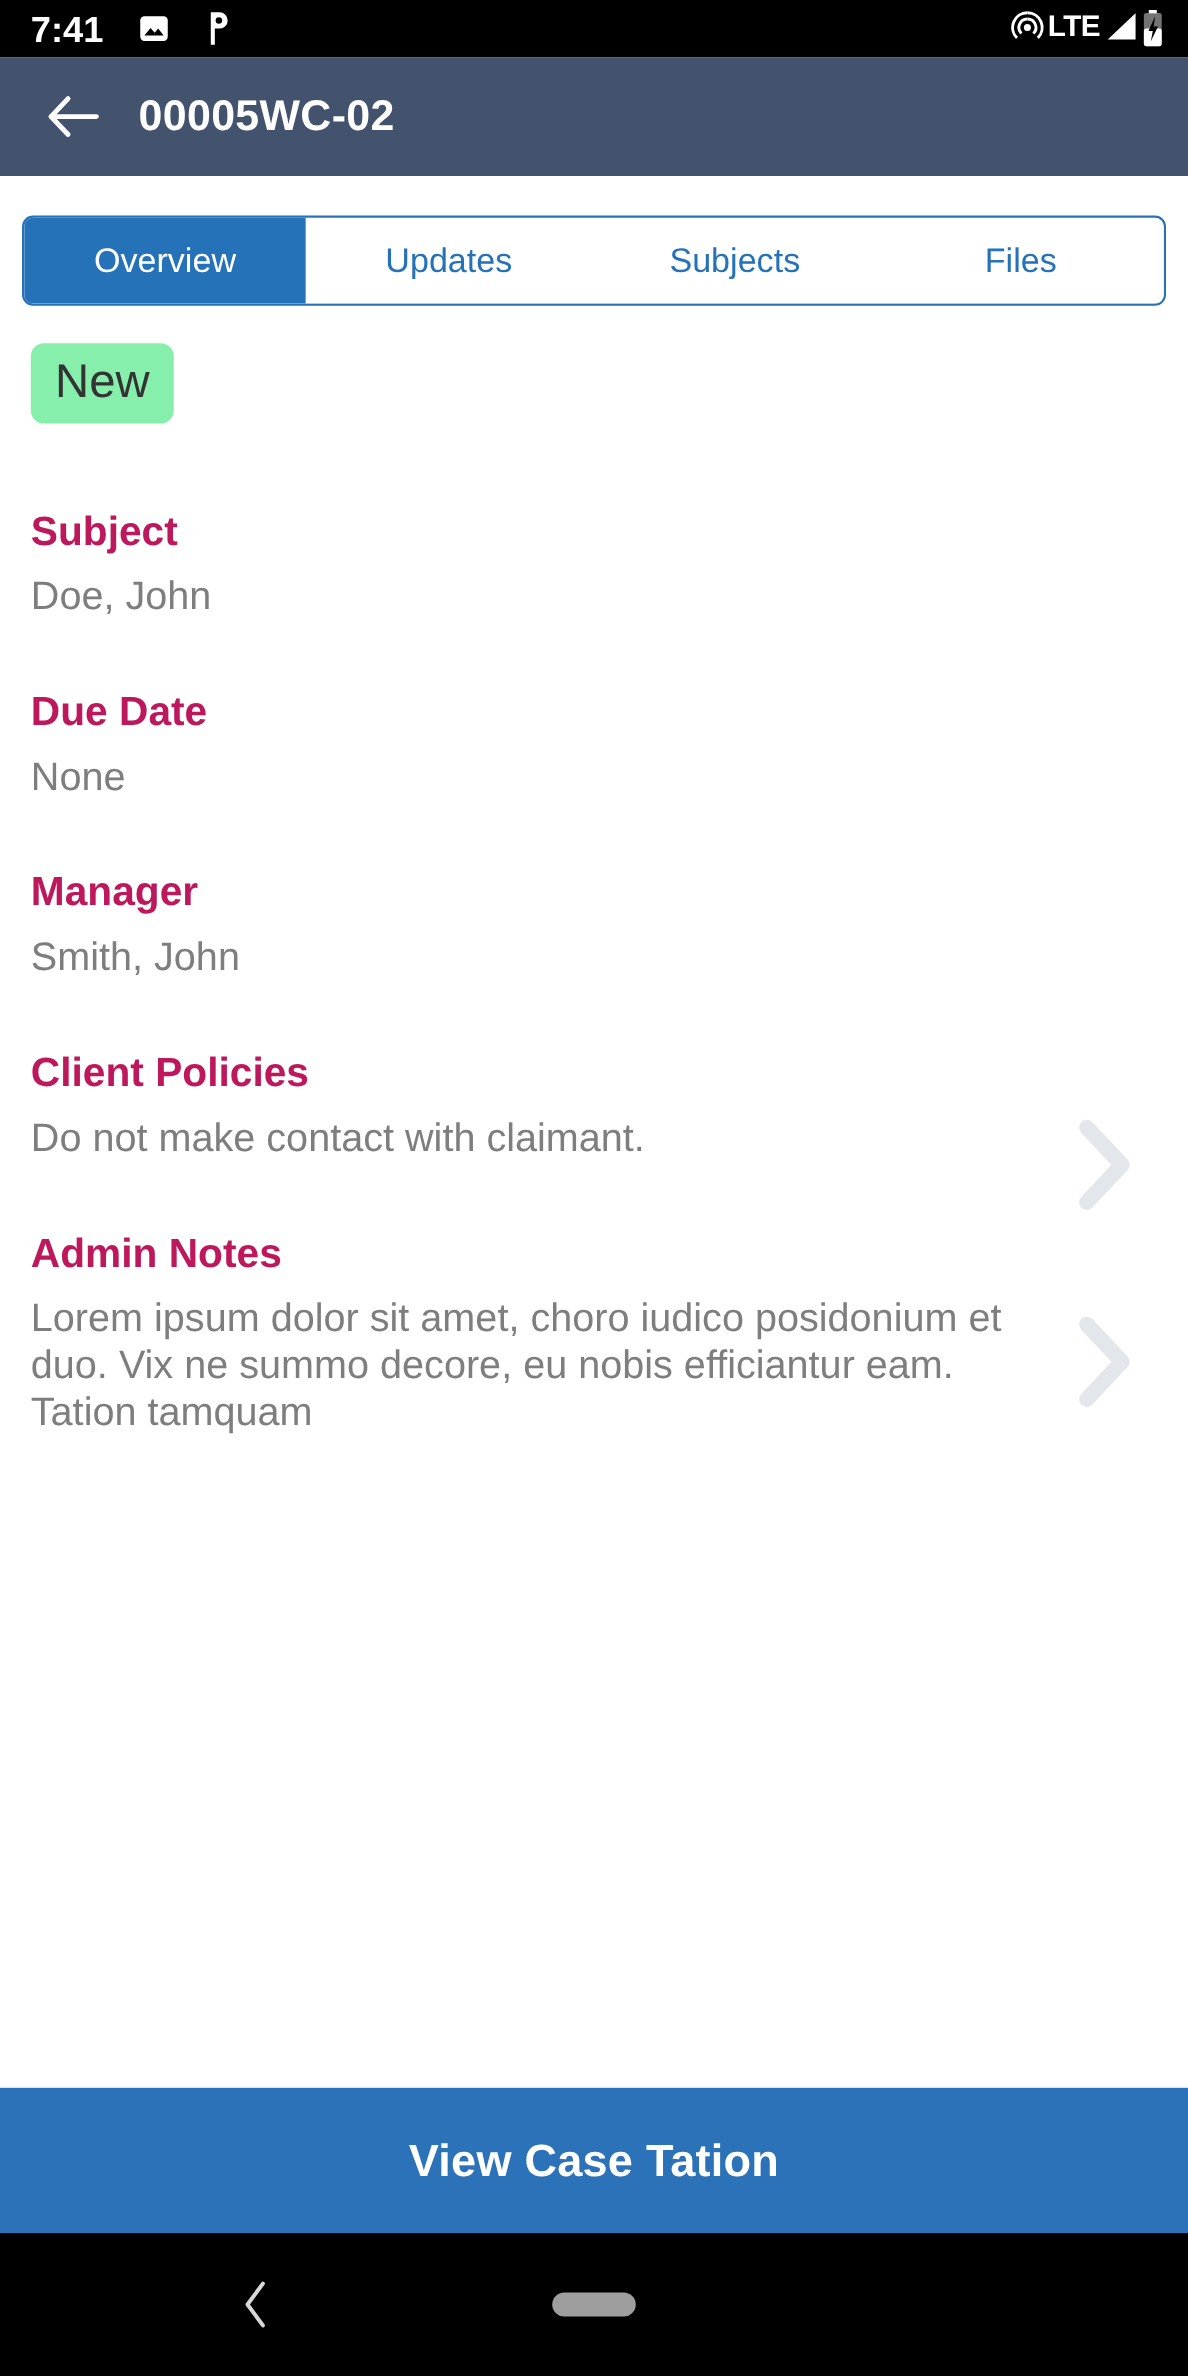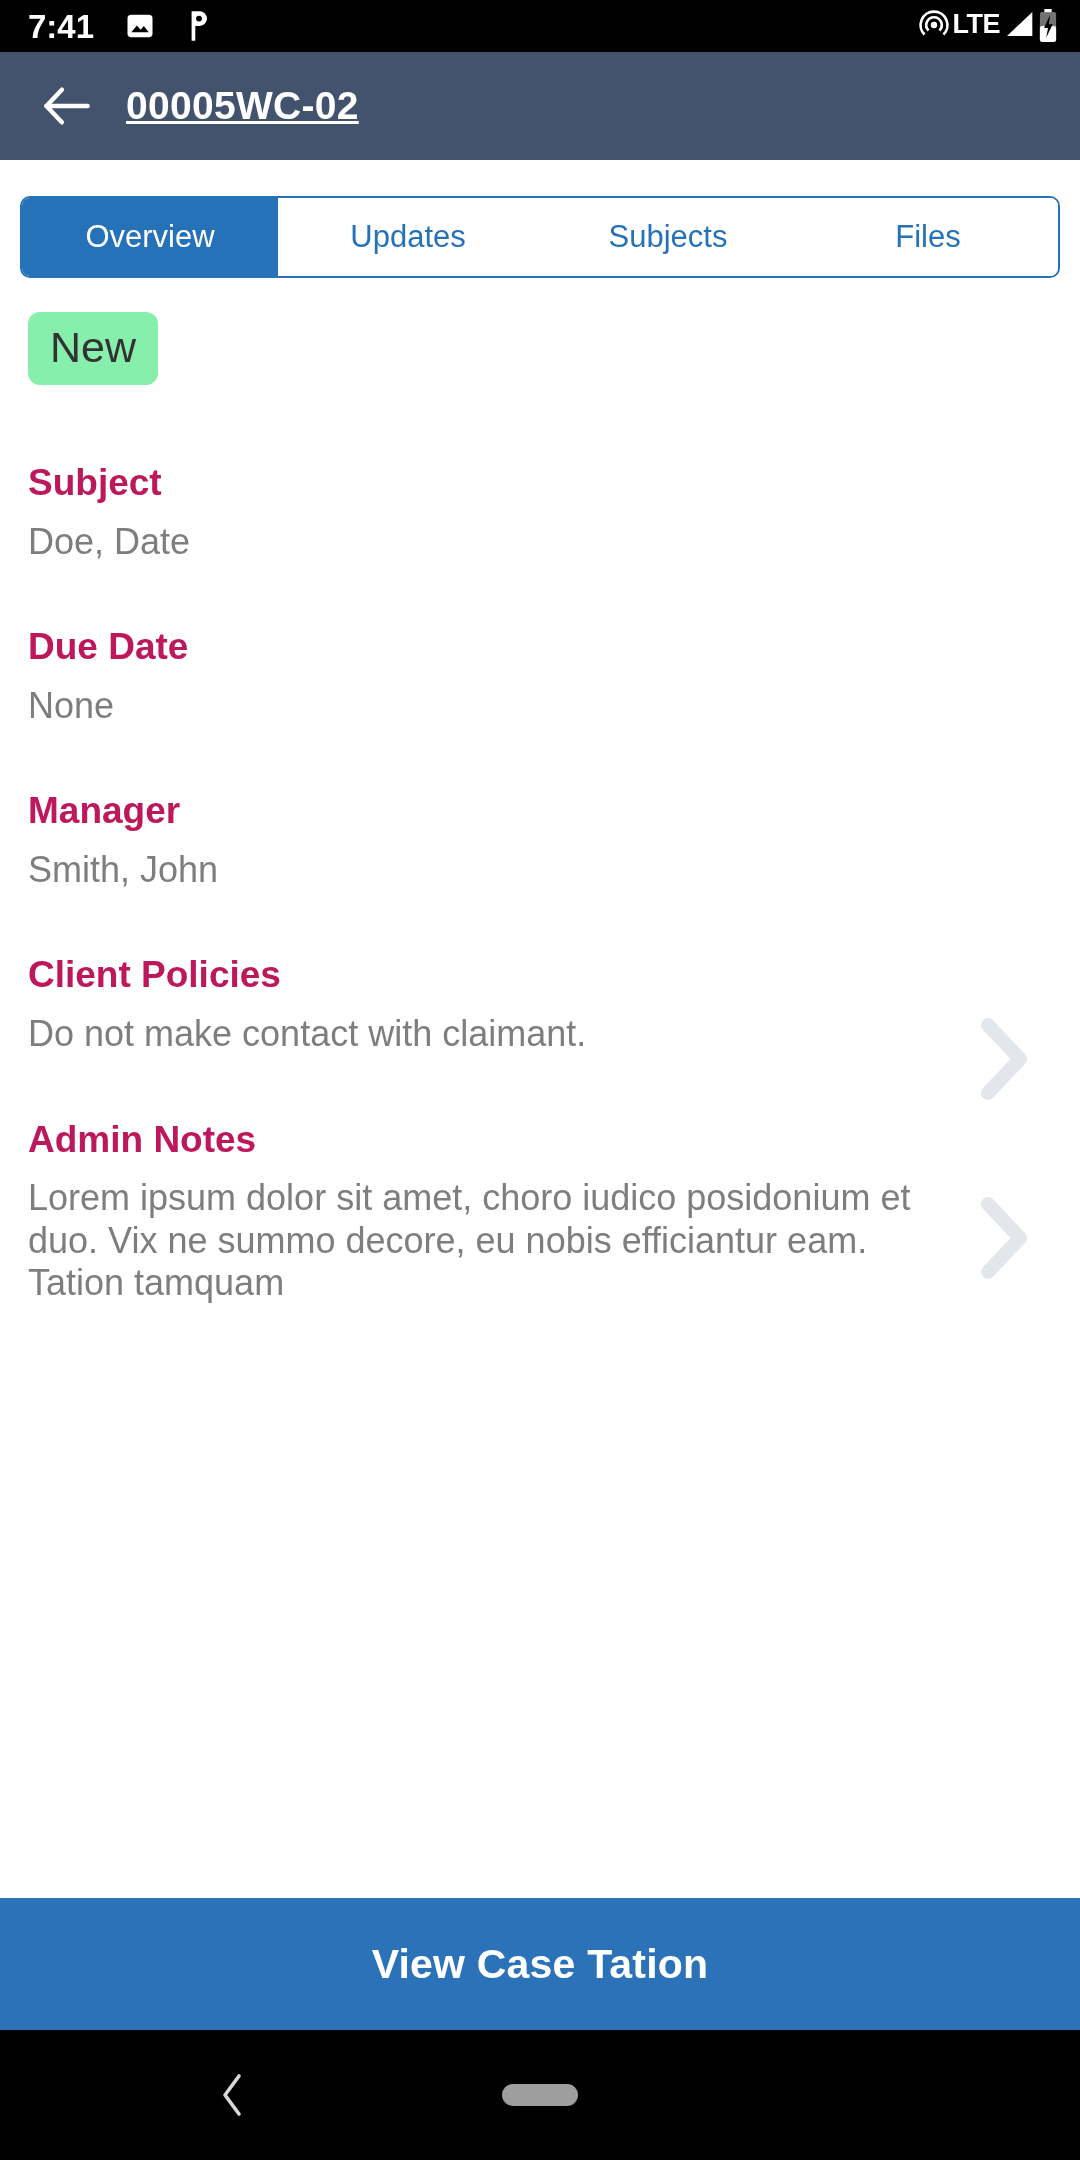--- a/index.html
+++ b/index.html
@@ -73,21 +73,20 @@
     align-items: center;
     justify-content: center;
     cursor: pointer;
   }
   .app-title {
     font-size: 39px;
     font-weight: bold;
     color: #ffffff;
     margin-left: 24px;
     letter-spacing: 0.3px;
-    text-decoration: underline;
   }
 
   
   .tab-wrap {
     padding: 36px 20px 0 20px;
     flex: 0 0 auto;
   }
   .segmented {
     display: flex;
     border: 2px solid #2572b8;
@@ -281,21 +280,21 @@
   <div class="content">
 
     <div class="badge-row">
       <span class="badge">New</span>
     </div>
 
     <div class="field-spacer-1"></div>
 
     <div class="field">
       <div class="field-label">Subject</div>
-      <div class="field-value">Doe, Date</div>
+      <div class="field-value">Doe, John</div>
     </div>
 
     <div class="field-spacer"></div>
 
     <div class="field">
       <div class="field-label">Due Date</div>
       <div class="field-value">None</div>
     </div>
 
     <div class="field-spacer"></div>

